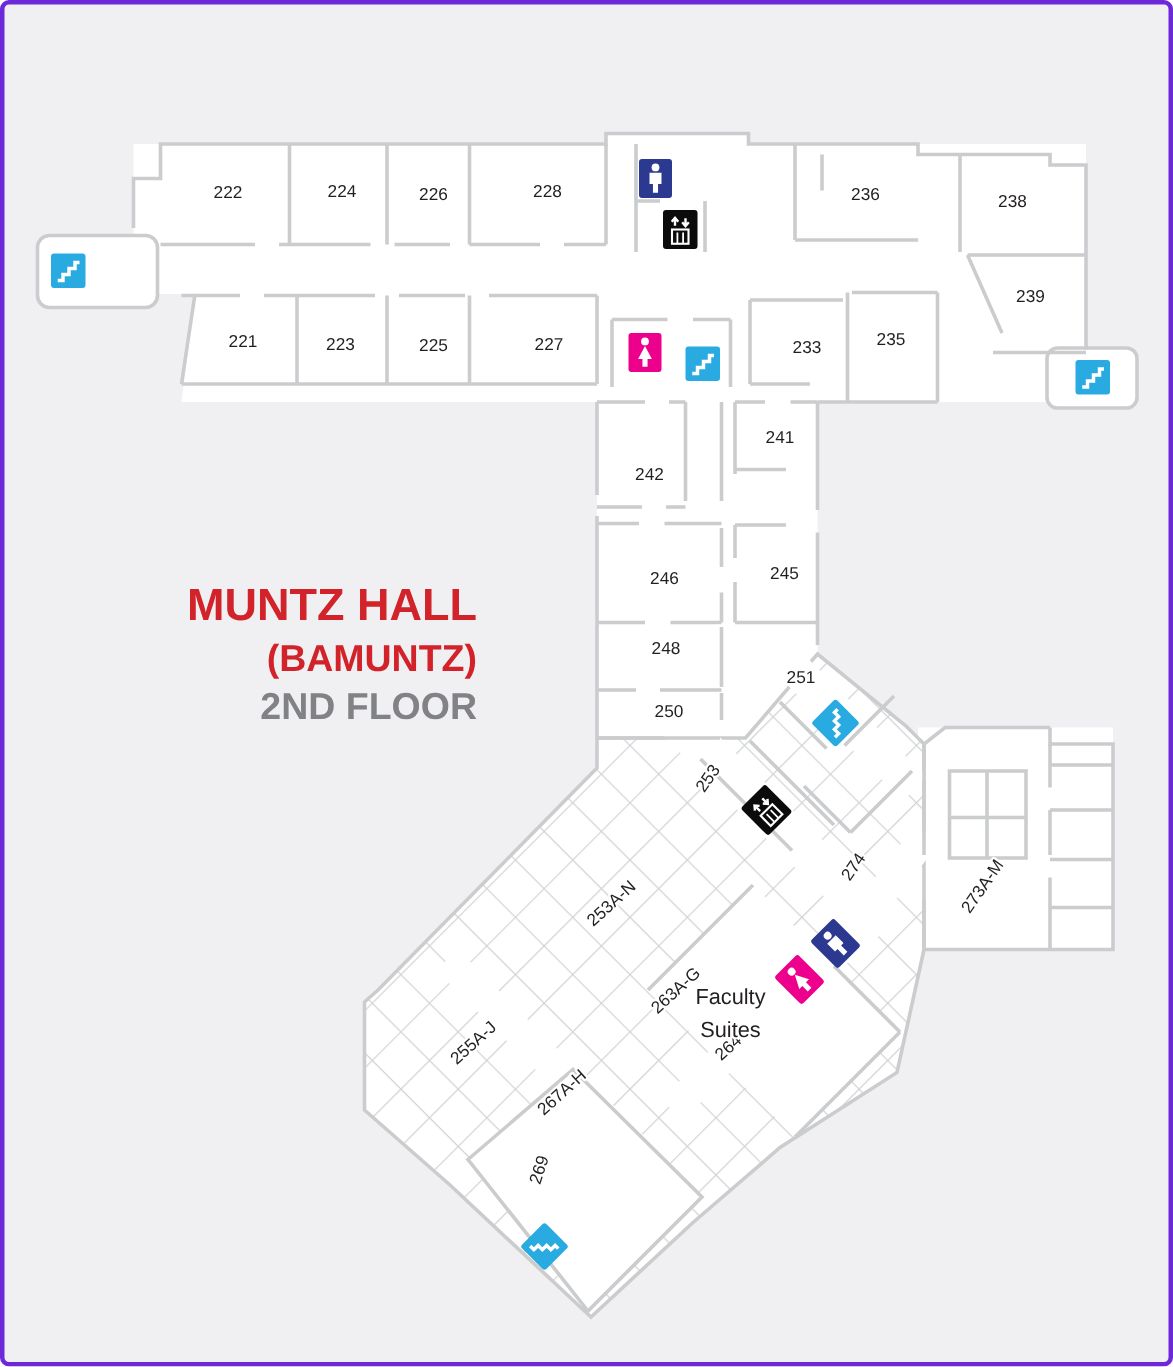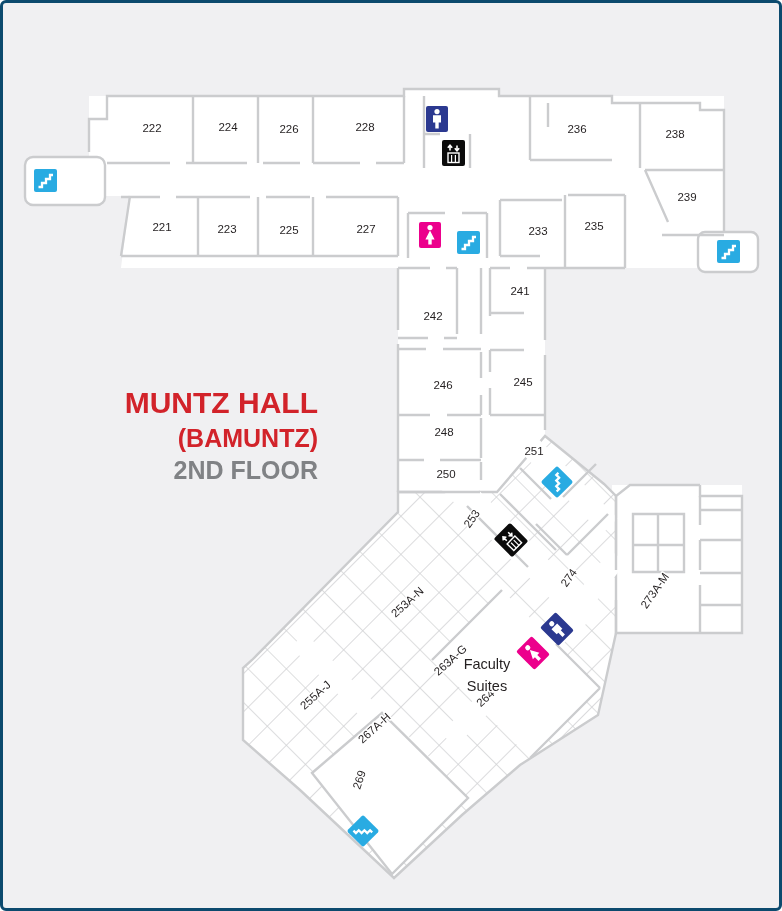--- a/index.html
+++ b/index.html
@@ -1,21 +1,21 @@
 <!DOCTYPE html>
 <html><head>
 <meta charset="utf-8">
 <style>
   html,body{margin:0;padding:0;background:#fff;}
   #page{
     position:relative;
     width:776px;height:905px;
     margin:0 auto;
     background:#f0f0f2;
-    border:3px solid #0c4a6e;
+    border:3px solid #6d28d9;
     border-radius:6px;
     overflow:hidden;
     font-family:"Liberation Sans", sans-serif;
   }
   svg{display:block;}
   text{font-family:"Liberation Sans", sans-serif;}
   .room-label{font-size:11.5px;fill:#231f20;}
   .room-label-diag{font-size:11.5px;fill:#231f20;paint-order:stroke;stroke:#ffffff;stroke-width:3px;stroke-linejoin:round;}
   .faculty-label{font-size:14.5px;fill:#231f20;paint-order:stroke;stroke:#ffffff;stroke-width:3px;stroke-linejoin:round;}
   .title-main{font-size:30px;font-weight:bold;}

